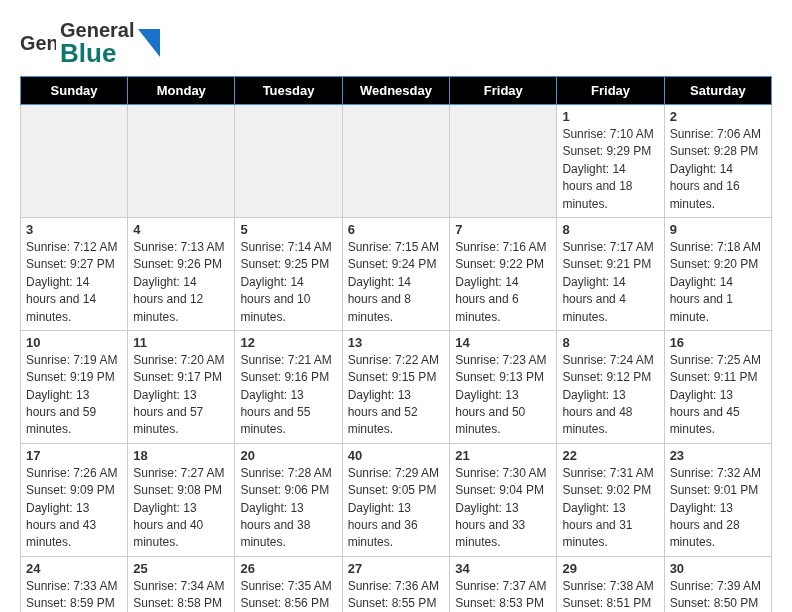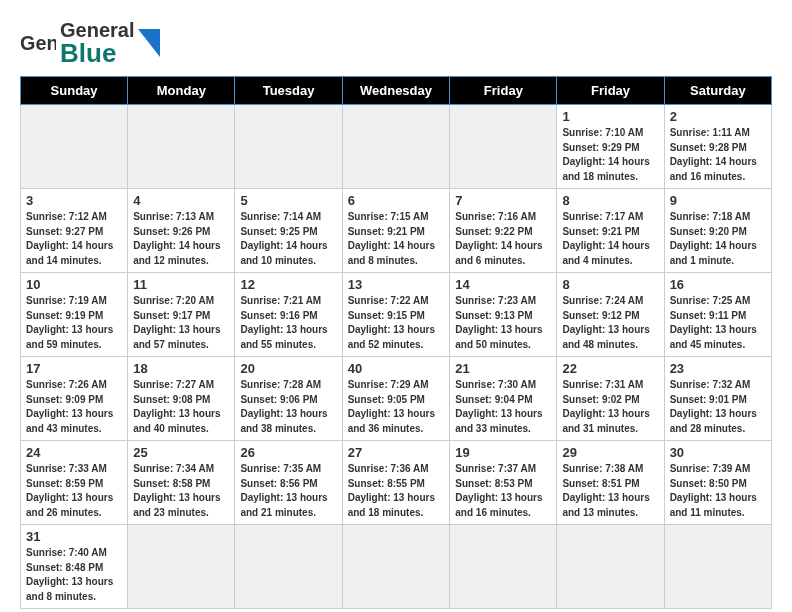--- a/index.html
+++ b/index.html
@@ -64,24 +64,23 @@
     .calendar td.empty {
       background: #f0f0f0;
     }
     .day-number {
       font-size: 13px;
       font-weight: bold;
       display: block;
       margin-bottom: 2px;
     }
     .day-info {
-      font-size: 10px;
+      font-size: 12px;
       line-height: 1.45;
       color: #333;
-      font-weight: bold;
     }
     .last-row td {
       background: #f0f0f0;
     }
     .last-row td.has-data {
       background: #fff;
     }
   </style>
 </head>
 <body>
@@ -122,21 +121,21 @@
         <td class="empty"></td>
         <td class="empty"></td>
         <td>
           <span class="day-number">1</span>
           <div class="day-info">Sunrise: 7:10 AM
 Sunset: 9:29 PM
 Daylight: 14 hours and 18 minutes.</div>
         </td>
         <td>
           <span class="day-number">2</span>
-          <div class="day-info">Sunrise: 1:11 AM
+          <div class="day-info">Sunrise: 7:06 AM
 Sunset: 9:28 PM
 Daylight: 14 hours and 16 minutes.</div>
         </td>
       </tr>
       <tr>
         <td>
           <span class="day-number">3</span>
           <div class="day-info">Sunrise: 7:12 AM
 Sunset: 9:27 PM
 Daylight: 14 hours and 14 minutes.</div>
@@ -149,21 +148,21 @@
         </td>
         <td>
           <span class="day-number">5</span>
           <div class="day-info">Sunrise: 7:14 AM
 Sunset: 9:25 PM
 Daylight: 14 hours and 10 minutes.</div>
         </td>
         <td>
           <span class="day-number">6</span>
           <div class="day-info">Sunrise: 7:15 AM
-Sunset: 9:21 PM
+Sunset: 9:24 PM
 Daylight: 14 hours and 8 minutes.</div>
         </td>
         <td>
           <span class="day-number">7</span>
           <div class="day-info">Sunrise: 7:16 AM
 Sunset: 9:22 PM
 Daylight: 14 hours and 6 minutes.</div>
         </td>
         <td>
           <span class="day-number">8</span>
@@ -285,21 +284,21 @@
 Sunset: 8:56 PM
 Daylight: 13 hours and 21 minutes.</div>
         </td>
         <td>
           <span class="day-number">27</span>
           <div class="day-info">Sunrise: 7:36 AM
 Sunset: 8:55 PM
 Daylight: 13 hours and 18 minutes.</div>
         </td>
         <td>
-          <span class="day-number">19</span>
+          <span class="day-number">34</span>
           <div class="day-info">Sunrise: 7:37 AM
 Sunset: 8:53 PM
 Daylight: 13 hours and 16 minutes.</div>
         </td>
         <td>
           <span class="day-number">29</span>
           <div class="day-info">Sunrise: 7:38 AM
 Sunset: 8:51 PM
 Daylight: 13 hours and 13 minutes.</div>
         </td>

